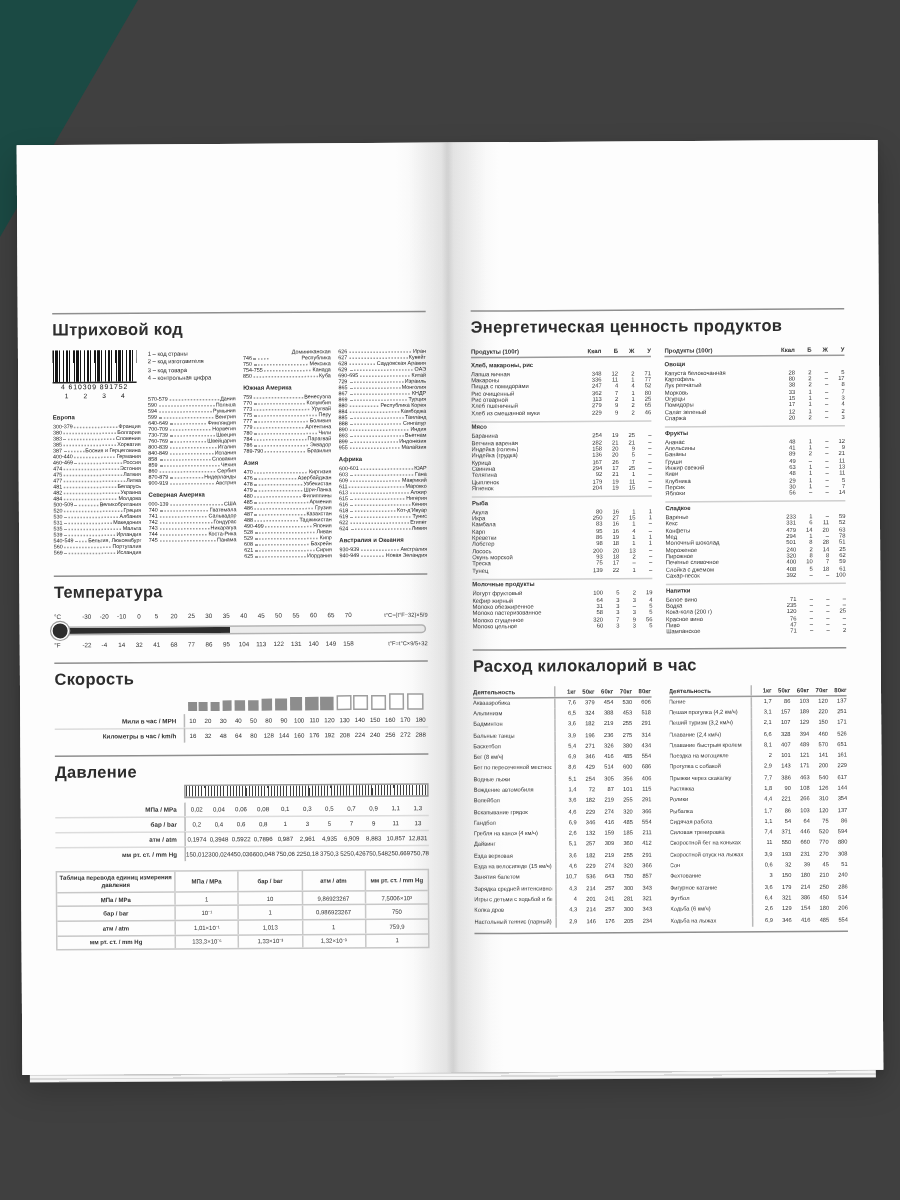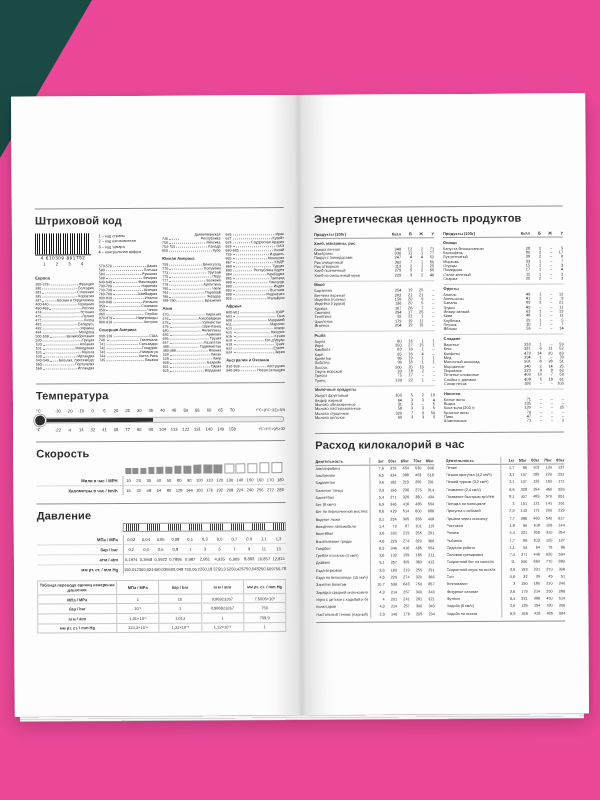--- a/index.html
+++ b/index.html
@@ -1,17 +1,17 @@
 <!DOCTYPE html>
 <html><head>
 <meta charset="utf-8">
 <style>
   html,body{margin:0;padding:0;width:600px;height:800px;overflow:hidden;background:#e9eaec;
     font-family:"Liberation Sans",sans-serif;-webkit-font-smoothing:antialiased;}
-  .stage{position:relative;width:600px;height:800px;background:#ec4899;overflow:hidden;}
+  .stage{position:relative;width:600px;height:800px;background:#404040;overflow:hidden;}
   .corner{position:absolute;left:0;top:0;width:92px;height:158px;background:#1b4a44;
     clip-path:polygon(0 0,100% 0,0 100%);}
   .book{position:absolute;left:13px;top:95px;width:574px;height:620px;background:#fcfcfc;
     transform:rotate(-0.35deg);box-shadow:0 10px 22px rgba(0,0,0,.22),0 2px 5px rgba(0,0,0,.12);}
   .book:after{content:"";position:absolute;left:5px;right:5px;bottom:-5px;height:5px;
     background:repeating-linear-gradient(180deg,#d9d9d9 0 .9px,#f5f5f5 .9px 2.2px);}
   .pages{display:flex;height:100%;position:relative;}
   .page{width:50%;box-sizing:border-box;position:relative;overflow:hidden;color:#2f2f2f;}
   .page.left{padding:112px 15px 0 23px;background:linear-gradient(90deg,#fdfdfd 0,#fdfdfd 88%,#f0f0f0 100%);}
   .page.right{padding:112px 23px 0 15px;background:linear-gradient(270deg,#fdfdfd 0,#fdfdfd 88%,#efefef 100%);}

